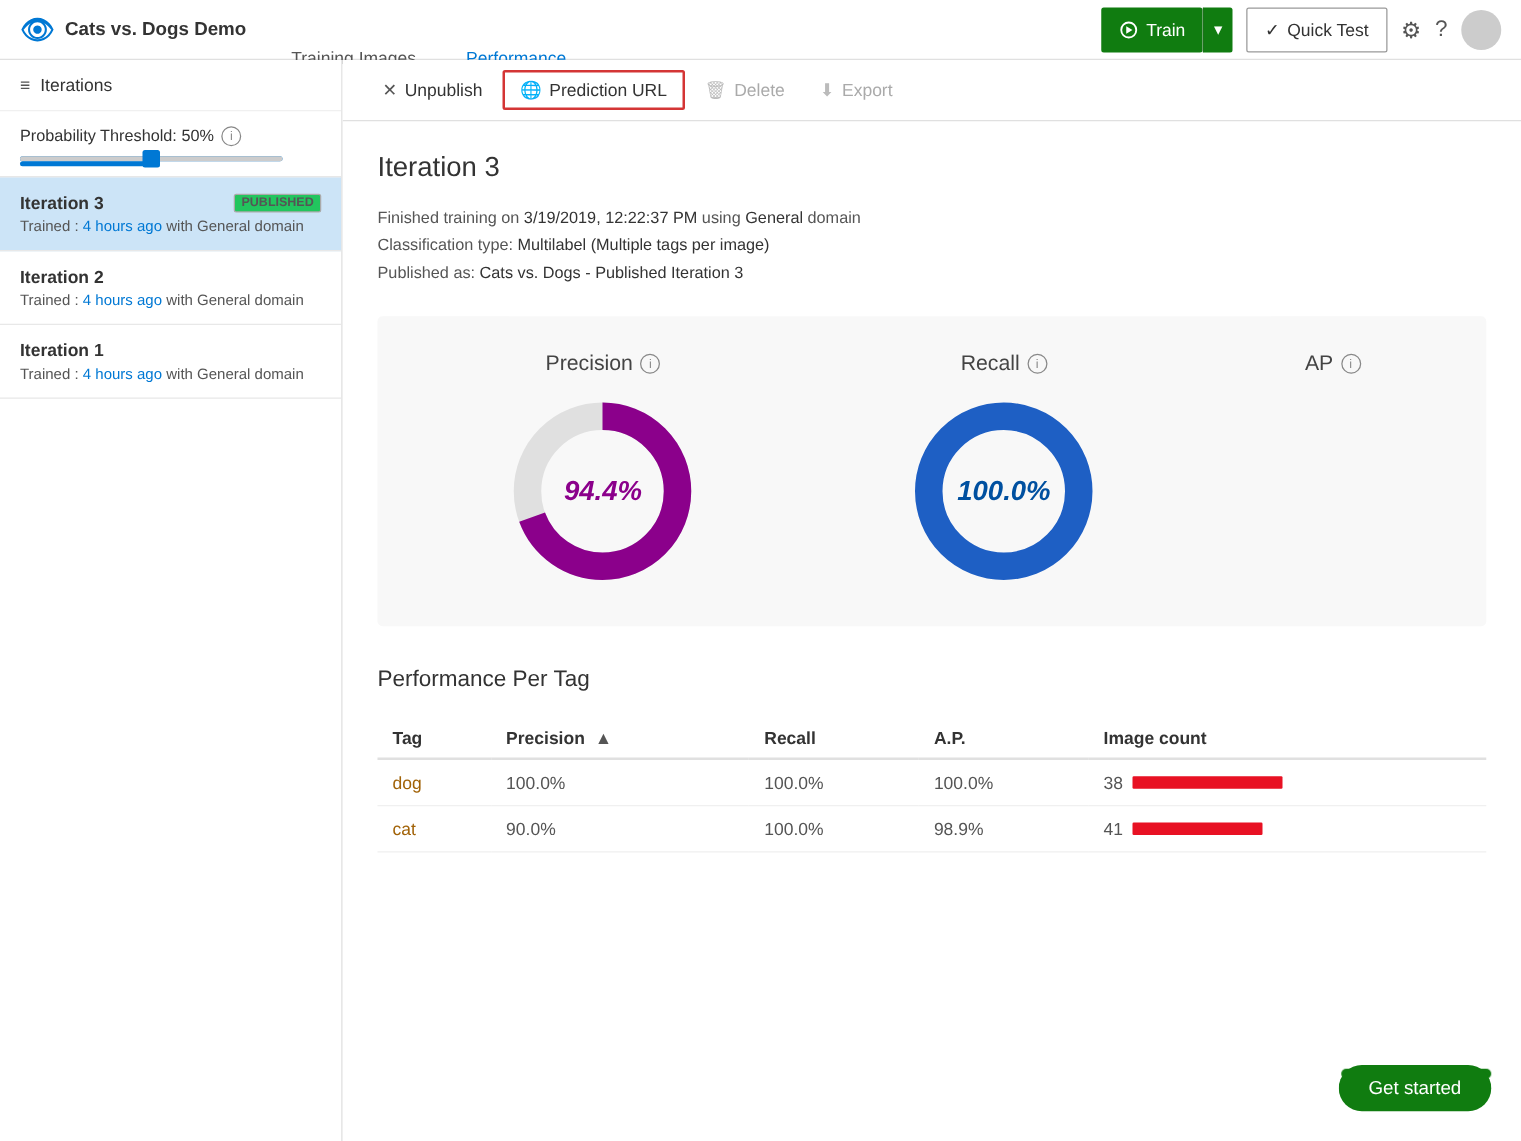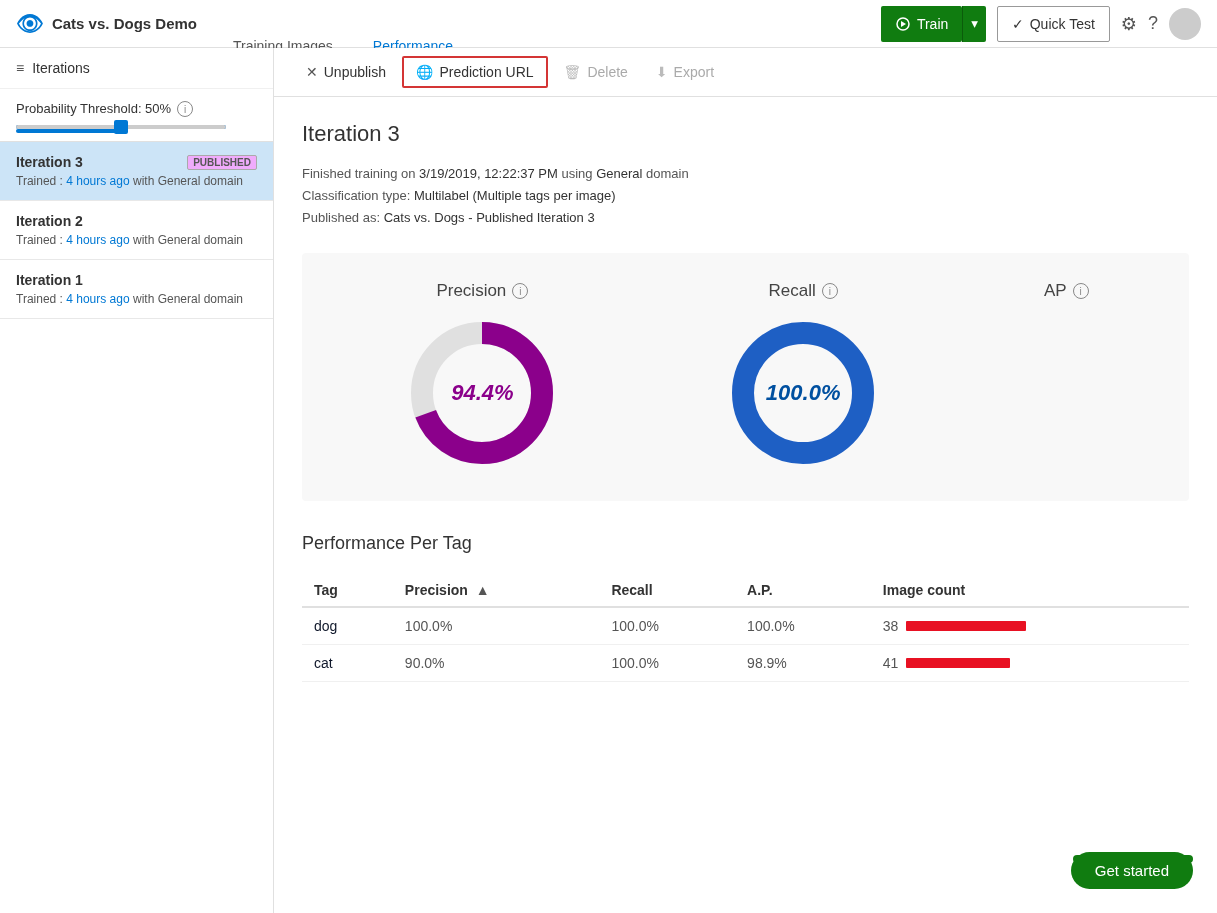--- a/index.html
+++ b/index.html
@@ -50,21 +50,21 @@
     .slider-fill { width: 50%; height: 4px; background: #0078d4; border-radius: 2px; }
     .slider-thumb { width: 14px; height: 14px; background: #0078d4; border-radius: 2px; position: absolute; top: -5px; left: 50%; transform: translateX(-50%); }
     .iteration-item {
       padding: 12px 16px; cursor: pointer; border-bottom: 1px solid #e8e8e8;
     }
     .iteration-item.active { background: #cce4f7; }
     .iteration-header { display: flex; align-items: center; justify-content: space-between; margin-bottom: 4px; }
     .iteration-name { font-size: 14px; font-weight: 600; color: #333; }
     .published-badge {
       font-size: 10px; font-weight: 600; color: #555; border: 1px solid #aaa;
-      padding: 1px 5px; border-radius: 2px; background: #f0abfc;
+      padding: 1px 5px; border-radius: 2px; background: #22c55e;
     }
     .iteration-meta { font-size: 12px; color: #555; }
     .iteration-meta a { color: #0078d4; text-decoration: none; }
 
     
     .content { flex: 1; display: flex; flex-direction: column; overflow-y: auto; }
 
     
     .toolbar { display: flex; align-items: center; gap: 4px; padding: 8px 20px; border-bottom: 1px solid #e0e0e0; background: #fff; }
     .toolbar-btn {
@@ -92,21 +92,21 @@
     .donut-value { position: absolute; top: 50%; left: 50%; transform: translate(-50%, -50%); font-size: 22px; font-weight: 600; font-style: italic; }
     .donut-value.purple { color: #8b008b; }
     .donut-value.blue { color: #0050a0; }
     .donut-value.green { color: #3a7d00; }
 
     
     .perf-title { font-size: 18px; font-weight: 400; color: #333; margin-bottom: 20px; }
     .perf-table { width: 100%; border-collapse: collapse; font-size: 14px; }
     .perf-table th { text-align: left; padding: 8px 12px; font-weight: 600; color: #333; border-bottom: 2px solid #e0e0e0; }
     .perf-table td { padding: 10px 12px; border-bottom: 1px solid #f0f0f0; color: #555; }
-    .perf-table td.tag-link { color: #0f172a; cursor: pointer; }
+    .perf-table td.tag-link { color: #a16207; cursor: pointer; }
     .sort-icon { display: inline; margin-left: 4px; color: #555; }
     .bar-cell { display: flex; align-items: center; gap: 8px; }
     .bar { height: 10px; background: #e81123; border-radius: 1px; }
 
     
     .get-started-btn {
       position: fixed; bottom: 24px; right: 24px;
       background: #107c10; color: #fff; border: none; border-radius: 20px;
       padding: 10px 24px; font-size: 15px; cursor: pointer; font-weight: 500;
     }

